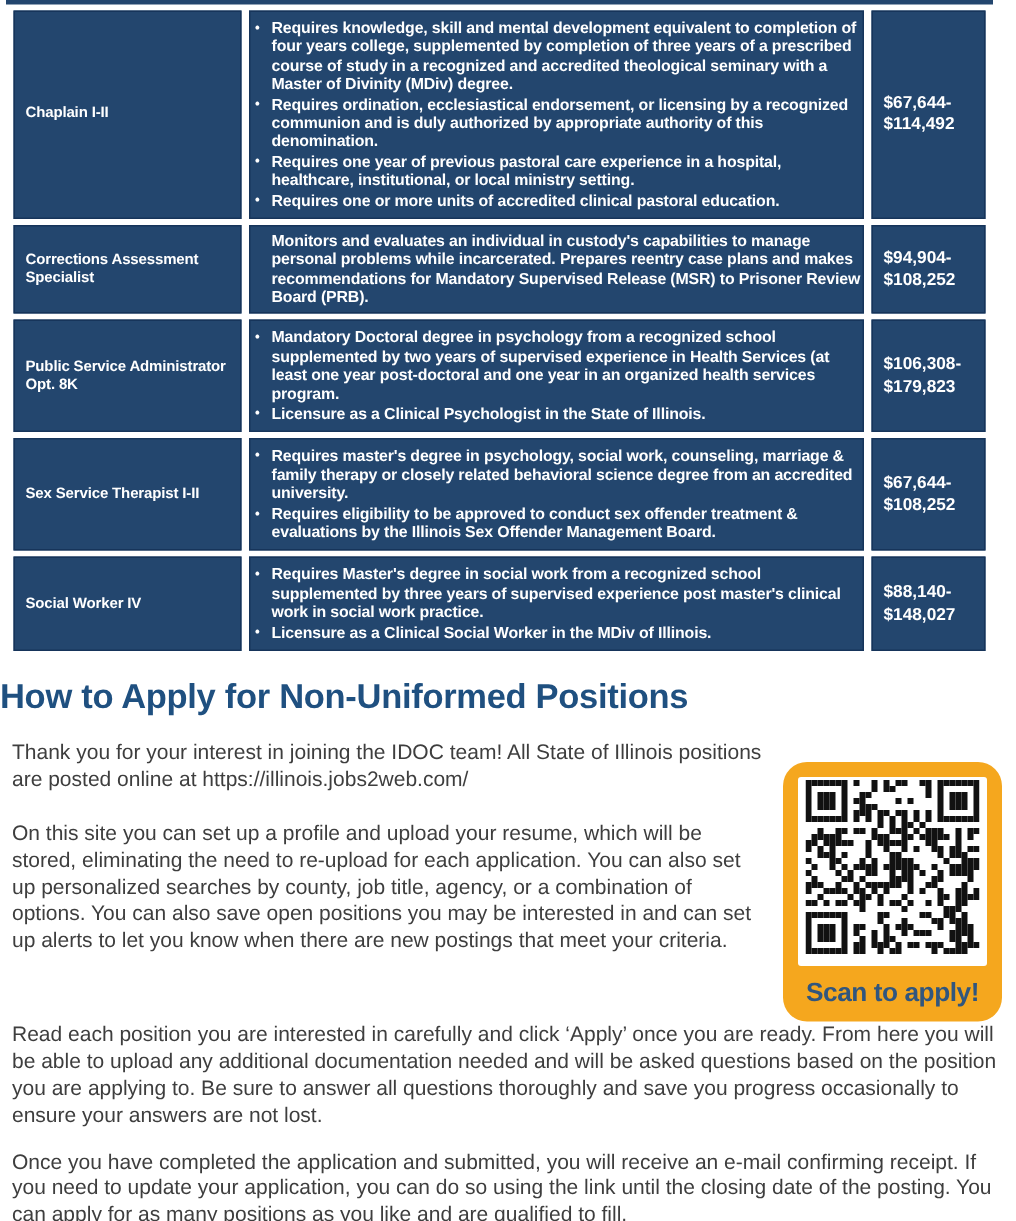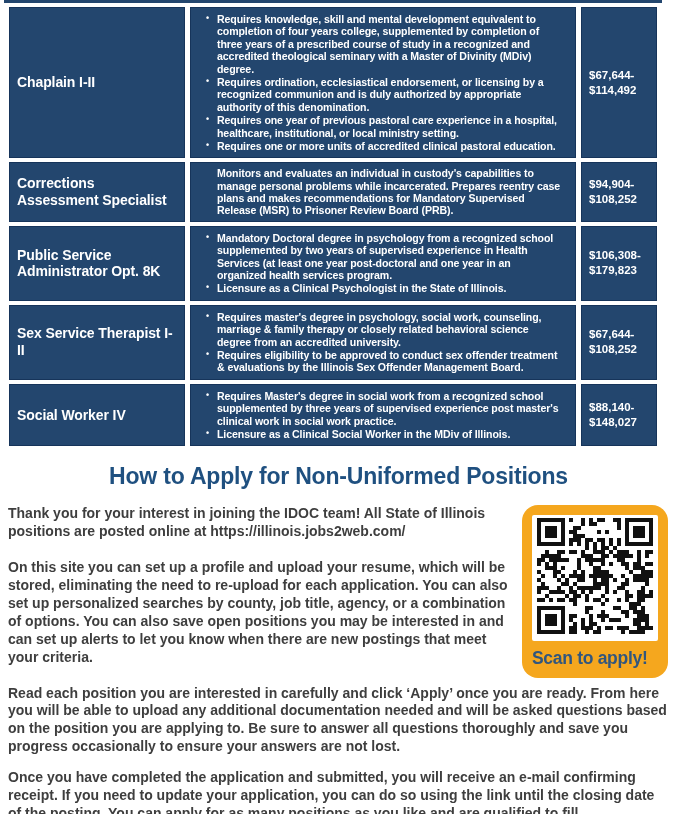--- a/index.html
+++ b/index.html
@@ -20,44 +20,44 @@
   table.jobs{
     border-collapse:separate;border-spacing:5px 4px;
     margin-left:4px;width:658px;table-layout:fixed;
     border-top:3px solid var(--cell);
   }
   table.jobs td{
     background:var(--cell);color:#ffffff;
     border:1px solid var(--cell-edge);
     vertical-align:middle;box-sizing:border-box;
   }
-  td.col-title{width:176px;font-weight:bold;font-size:14px;line-height:1.2;padding:4px 7px;letter-spacing:-0.1px;}
-  td.col-req{font-size:10.6px;font-weight:600;line-height:1.17;padding:4px 13px;letter-spacing:-0.1px;margin-left:44px;}
+  td.col-title{width:152px;font-weight:bold;font-size:10px;line-height:1.2;padding:4px 7px;letter-spacing:-0.1px;}
+  td.col-req{font-size:10.6px;font-weight:600;line-height:1.17;padding:4px 1px;letter-spacing:-0.1px;margin-left:44px;}
   td.col-salary{width:76px;font-weight:bold;font-size:11.5px;line-height:1.3;padding:4px 7px;white-space:pre-line;}
   .bullet{position:relative;padding-left:13px;margin:1px 0;}
   .bullet::before{content:"\2022";position:absolute;left:2px;top:0;font-size:9px;}
   .desc{padding-left:13px;}
   
   h1.heading{
-    margin:13px 10px 15px;text-align:center;color:var(--heading);
+    margin:13px 0 15px;color:var(--heading);
     font-size:23px;font-weight:bold;letter-spacing:-0.2px;
   }
   
   .apply{display:flex;gap:14px;padding:0 9px 0 8px;align-items:flex-start;}
   .apply-left{flex:1;min-width:0;}
-  .page p{margin:0 0 18px;font-size:14px;color:var(--body);line-height:1.28;font-weight:bold;}
+  .page p{margin:0 0 18px;font-size:14px;color:var(--body);line-height:1.28;}
   p.note{font-style:italic;}
   .full{padding:0 9px 0 8px;}
   .full p.read{margin-bottom:13px;}
   .full p.confirm{margin-bottom:0;}
   
   .badge{
     width:146px;background:var(--badge);border-radius:16px;
     padding:10px 10px 9px;box-sizing:border-box;flex:0 0 146px;
-    display:flex;flex-direction:column;margin-top:0;
+    display:flex;flex-direction:column;align-items:center;margin-top:15px;
   }
   .qr-box{background:#ffffff;width:126px;height:126px;border-radius:2px;
     display:flex;align-items:center;justify-content:center;}
   .qr-label{font-weight:bold;color:var(--qrlabel);font-size:17.5px;
     margin-top:7px;white-space:nowrap;letter-spacing:-0.3px;}
 </style>
 </head>
 <body>
 
 <div class="page">

